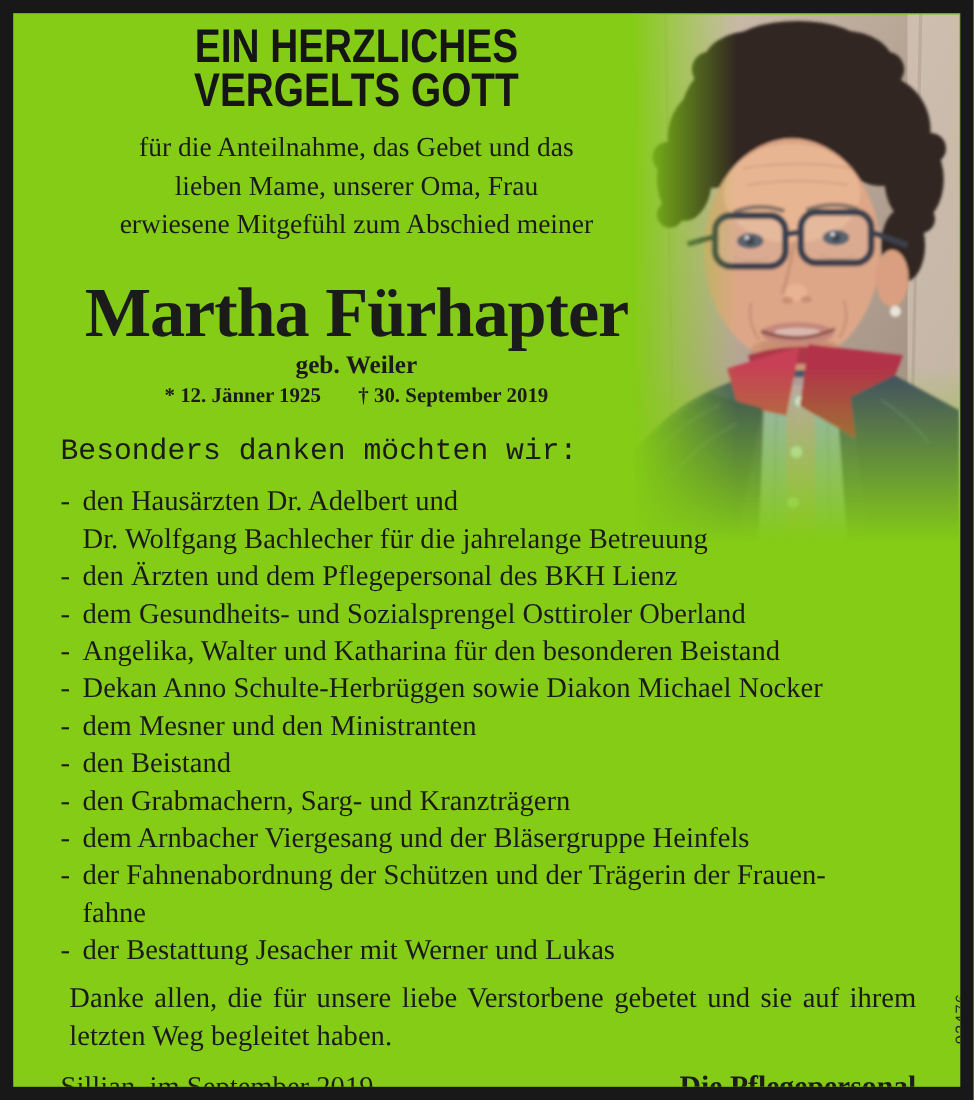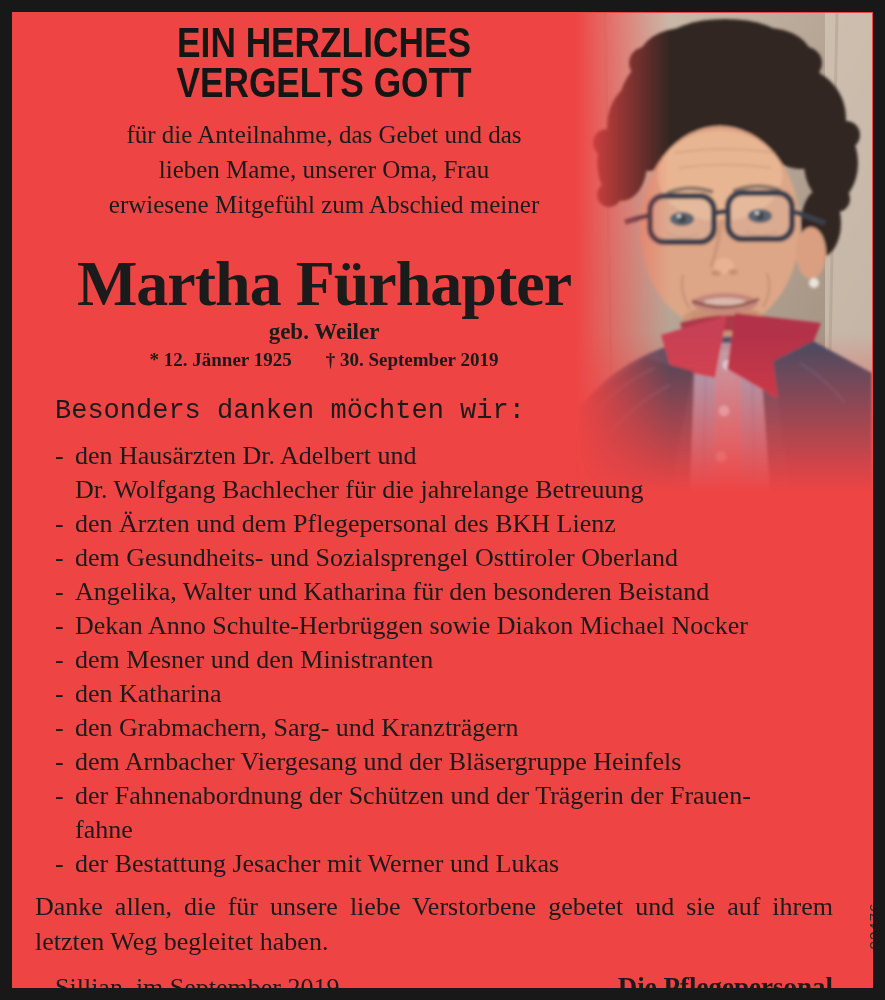--- a/index.html
+++ b/index.html
@@ -2,21 +2,21 @@
 <html lang="de"><head>
 <meta charset="utf-8">
 <style>
   html,body { margin:0; padding:0; background:#555; }
   .sheet {
     position: relative;
     width: 885px;
     height: 1000px;
     box-sizing: border-box;
     border: 12px solid #181818;
-    background: #ef4444;
+    background: #84cc16;
     overflow: hidden;
     font-family: "Liberation Serif", "DejaVu Serif", serif;
     color: #1b1b1b;
   }
   
   .photo {
     position: absolute;
     top: 1px; right: 1px;
     width: 297px; height: 480px;
     z-index: 0;
@@ -52,21 +52,21 @@
                  display: flex; justify-content: center; gap: 34px; }
   
   .thanks { margin: 21px 40px 0 43px; font-size: 26px; }
   .thanks-heading { font-size: 27px; line-height: 30px; margin-bottom: 13px; font-family: Liberation Mono, monospace; }
   .thanks-list { }
   .thanks-item { display: flex; align-items: flex-start; line-height: 34px; }
   .thanks-item .dash { width: 20px; flex: 0 0 20px; }
   .thanks-item .li-text { flex: 1; white-space: pre-line; }
   
   .closing {
-    margin: 8px 40px 0 23px;
+    margin: 8px 40px 0 51px;
     font-size: 26px; line-height: 35px;
     text-align: justify;
   }
   .footer {
     margin: 13px 40px 0 43px;
     display: flex; justify-content: space-between; align-items: flex-end;
   }
   .place-date { font-size: 26px; }
   .family-sig { font-size: 27px; font-weight: bold; }
   
@@ -254,21 +254,21 @@
     <span class="li-text">Dekan Anno Schulte-Herbrüggen sowie Diakon Michael Nocker</span>
   </div>
 
   <div class="thanks-item">
     <span class="dash">-</span>
     <span class="li-text">dem Mesner und den Ministranten</span>
   </div>
 
   <div class="thanks-item">
     <span class="dash">-</span>
-    <span class="li-text">den Katharina</span>
+    <span class="li-text">den Beistand</span>
   </div>
 
   <div class="thanks-item">
     <span class="dash">-</span>
     <span class="li-text">den Grabmachern, Sarg- und Kranzträgern</span>
   </div>
 
   <div class="thanks-item">
     <span class="dash">-</span>
     <span class="li-text">dem Arnbacher Viergesang und der Bläsergruppe Heinfels</span>

